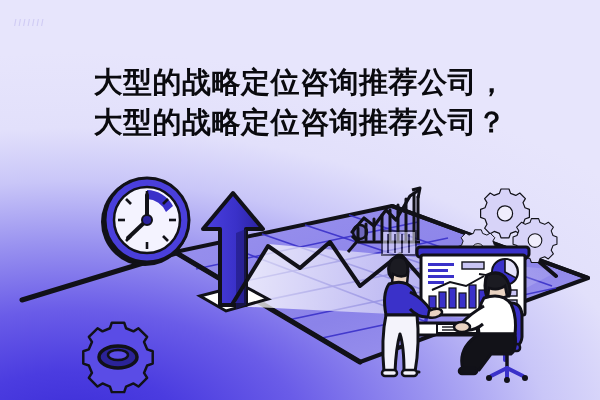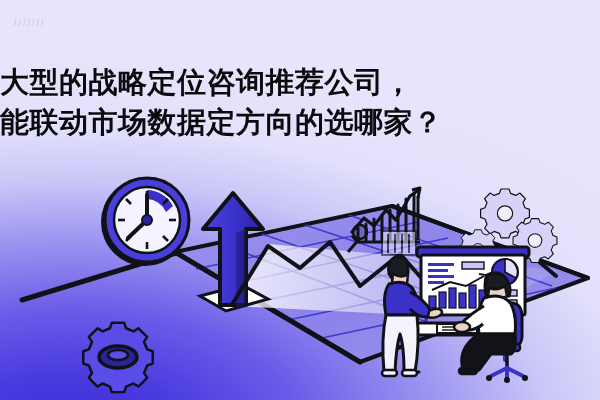--- a/index.html
+++ b/index.html
@@ -13,41 +13,41 @@
     background:
       radial-gradient(120% 95% at 12% 108%, #3a2bd6 0%, #4b3ce0 16%, #6a5ce8 32%, #9a93f0 50%, #c9c6f8 66%, #e2e0fb 80%, #e7e5fc 100%),
       linear-gradient(160deg,#eceafd 0%,#e3e1fb 45%,#dcd9fa 100%);
   }
   .watermark{
     position:absolute;left:14px;top:18px;font-size:9px;letter-spacing:2px;
     color:#bcb6ee;opacity:.55;font-weight:700;user-select:none;
   }
   
   .headline{
-    position:absolute;left:0;right:0;top:62px;
+    position:absolute;left:0;right:0;top:62px;text-align:center;
     color:#0a0a0f;font-weight:700;font-size:29px;line-height:40px;
     letter-spacing:.5px;
     text-shadow:0 1px 0 rgba(255,255,255,.35);
     font-family:"DejaVu Sans","Liberation Sans",sans-serif;
   }
   .headline .l2{display:block;}
   
   .art{position:absolute;left:0;top:0;width:600px;height:400px;}
   .art svg{display:block;}
 </style>
 </head>
 <body>
 
 <div id="poster">
 
   <div class="watermark">///////</div>
 
   <div class="headline">
     <span class="l1">大型的战略定位咨询推荐公司，</span>
-    <span class="l2">能联动市场数据定方向的选哪家？</span>
+    <span class="l2">大型的战略定位咨询推荐公司？</span>
   </div>
 
   <div class="art">
     <svg width="600" height="400" viewBox="0 0 600 400" xmlns="http://www.w3.org/2000/svg">
       <defs>
         <linearGradient id="planeGrad" x1="0" y1="0" x2="1" y2="1">
           <stop offset="0%" stop-color="#9a92ee"></stop>
           <stop offset="55%" stop-color="#8b83e9"></stop>
           <stop offset="100%" stop-color="#a49cf0"></stop>
         </linearGradient>

